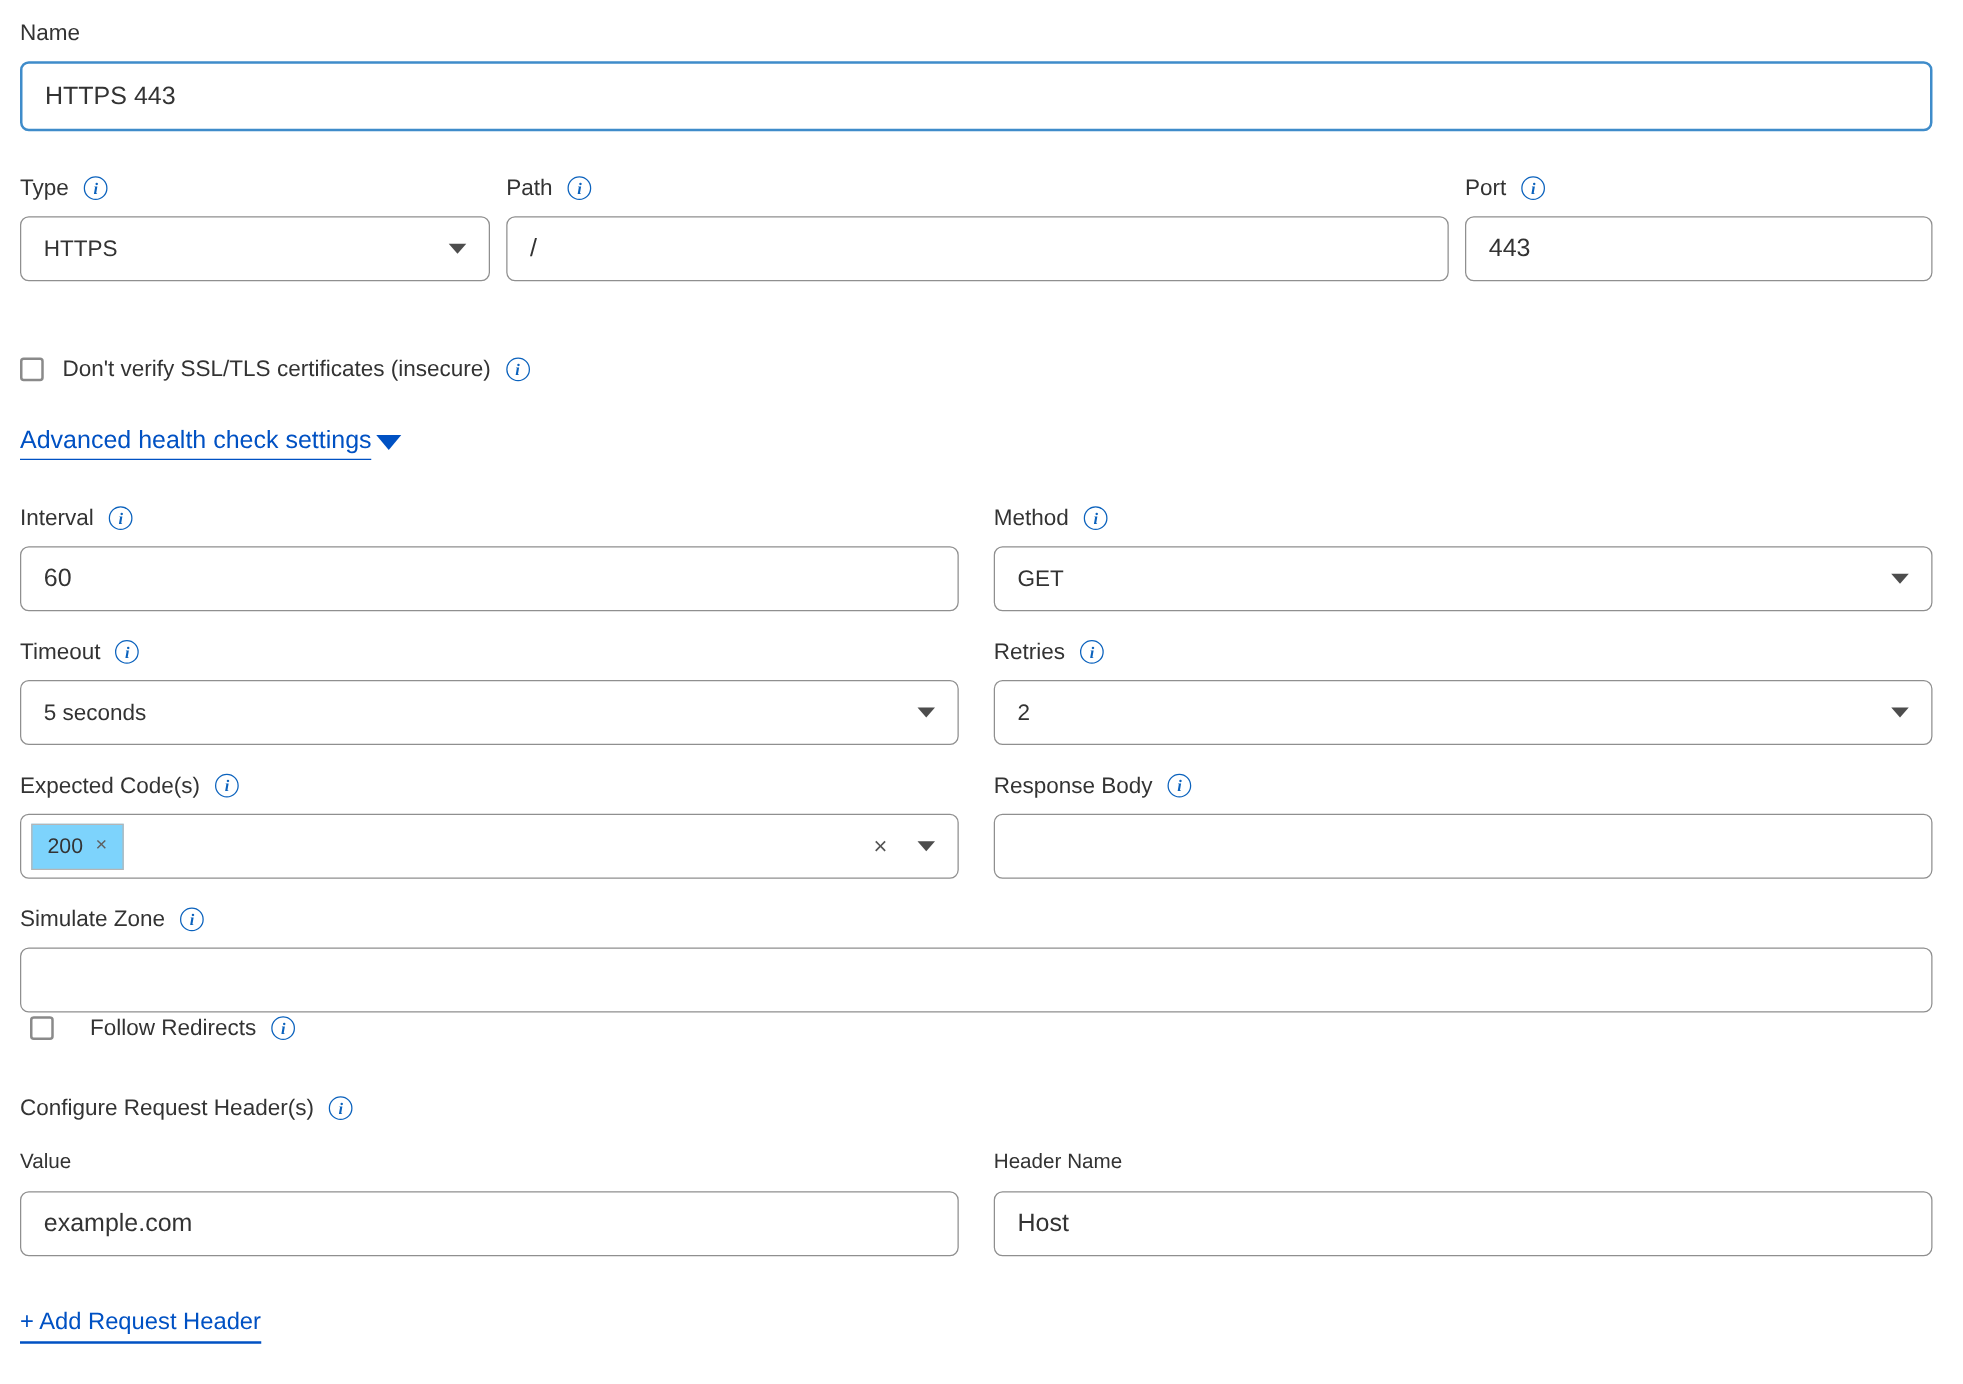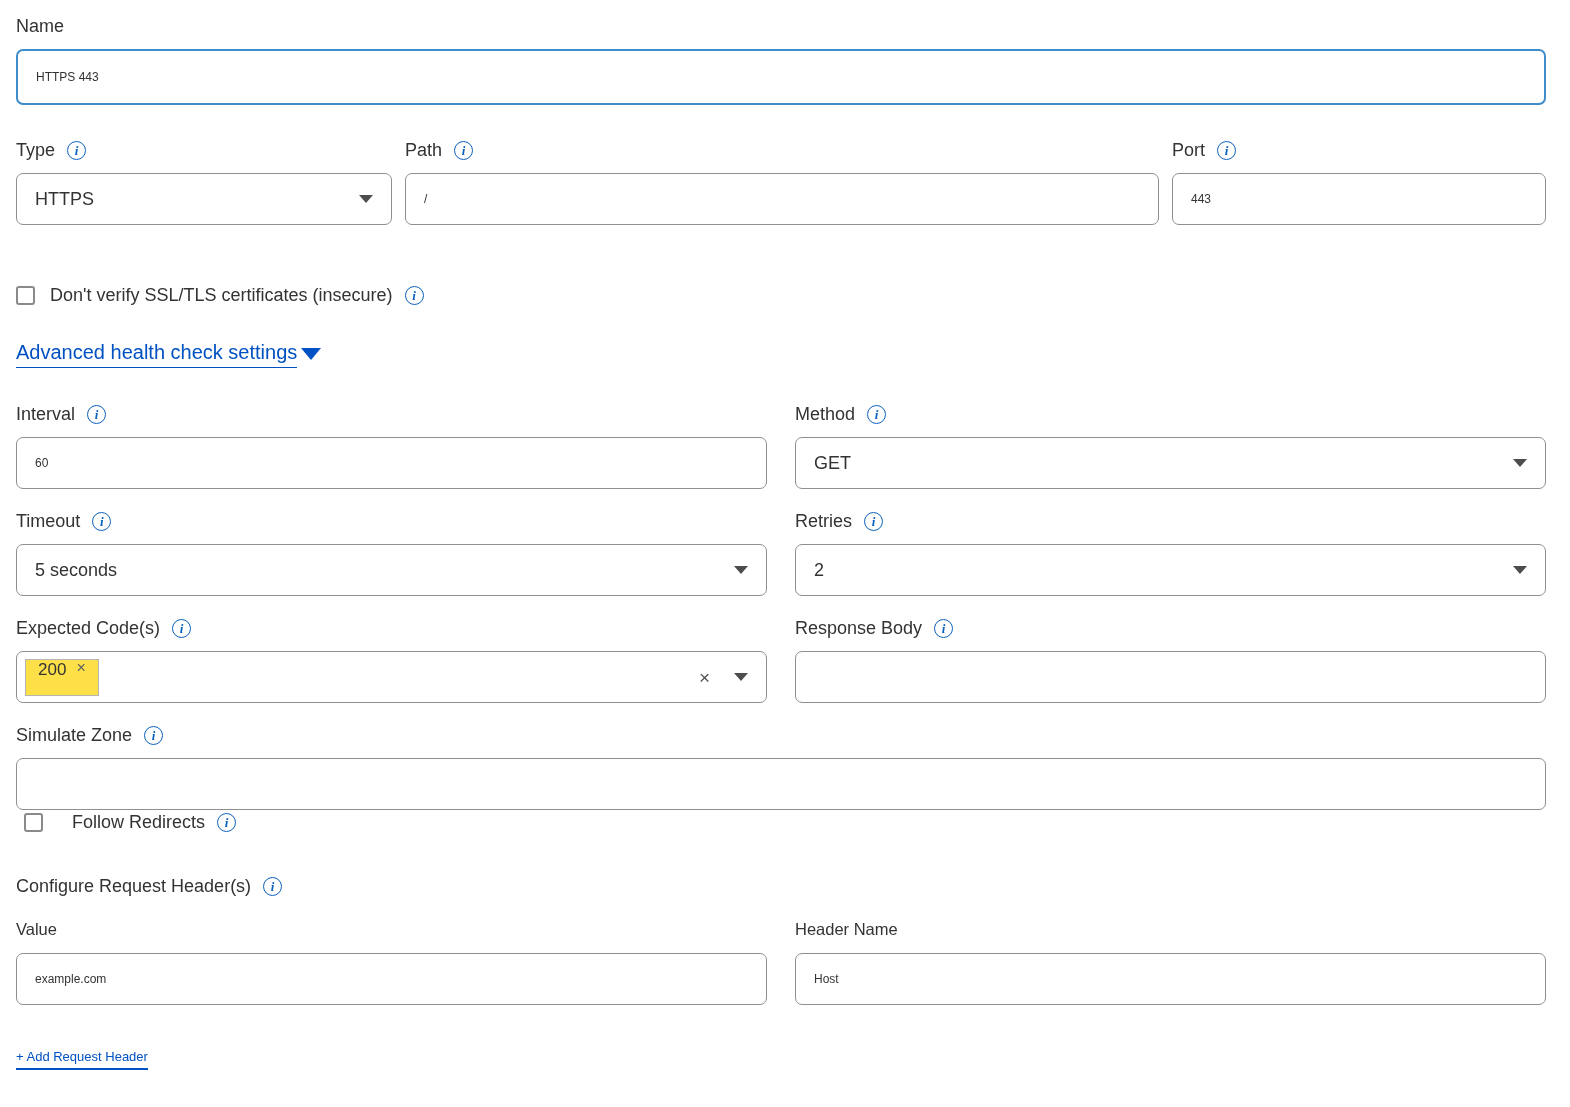--- a/index.html
+++ b/index.html
@@ -44,21 +44,21 @@
     flex: 0 0 auto;
     cursor: pointer;
   }
 
   .text-input {
     width: 100%;
     height: 52px;
     border: 1.5px solid #8f8f8f;
     border-radius: 7px;
     padding: 0 18px;
-    font-size: 12px;
+    font-size: 20px;
     color: #333333;
     background: #ffffff;
     outline: none;
   }
   .text-input.focused {
     border: 2px solid #3f8cca;
     height: 56px;
   }
 
   .select {
@@ -118,22 +118,23 @@
     border-left: 10px solid transparent;
     border-right: 10px solid transparent;
     border-top: 12px solid #0051c3;
     margin-left: 4px;
     margin-bottom: 2px;
   }
 
   .multiselect { padding-left: 8px; }
   .tag {
     display: inline-flex;
+    align-items: center;
     height: 37px;
-    background: #fde047;
+    background: #7dd3fc;
     border: 1px solid #b5b5b5;
     padding: 0 12px;
     font-size: 17px;
     color: #333333;
   }
   .tag-x {
     margin-left: 10px;
     color: #5f5f5f;
     font-size: 16px;
     line-height: 1;
@@ -146,21 +147,21 @@
     line-height: 1;
     cursor: pointer;
   }
   .multiselect .caret { margin-left: 24px; }
 
   .section-lbl-row { display: flex; align-items: center; }
 
   .sub-lbl { font-size: 16.5px; color: #333333; }
 
   .add-link {
-    font-size: 13px;
+    font-size: 19px;
     color: #0051c3;
     text-decoration: none;
     border-bottom: 2.5px solid #0051c3;
     padding-bottom: 4px;
     cursor: pointer;
     display: inline-block;
   }
 
   
   .mt-row { margin-top: 33px; }

